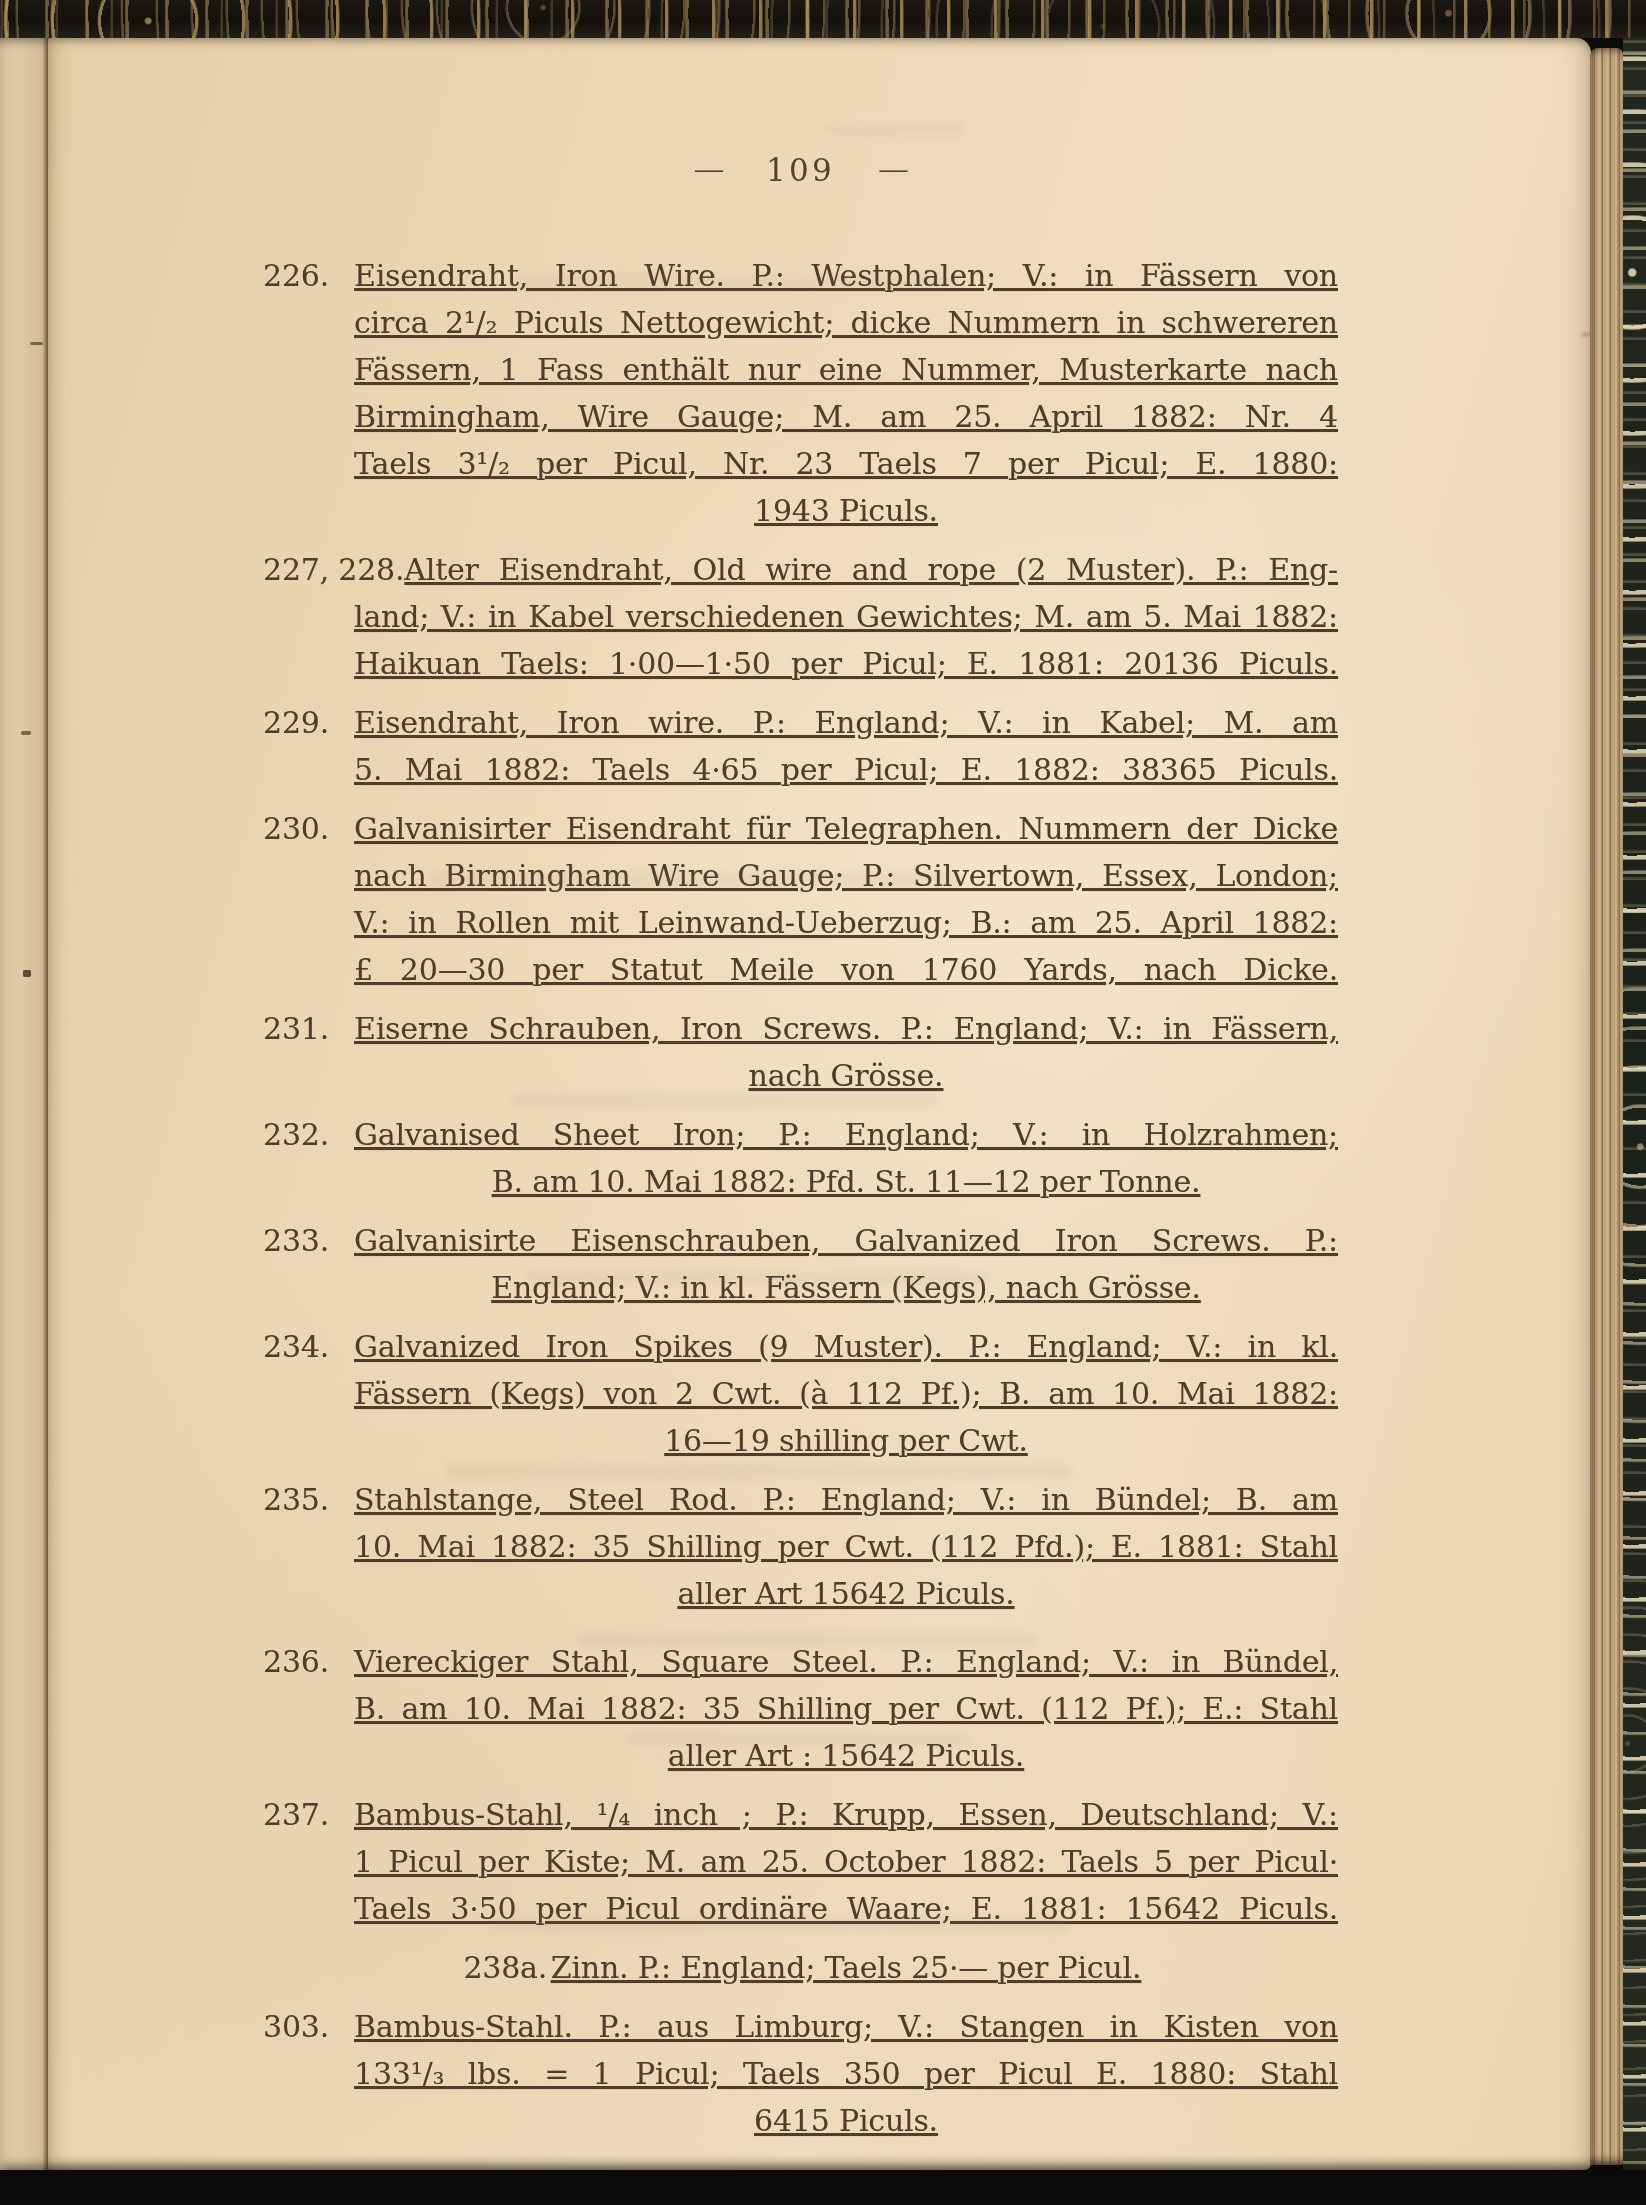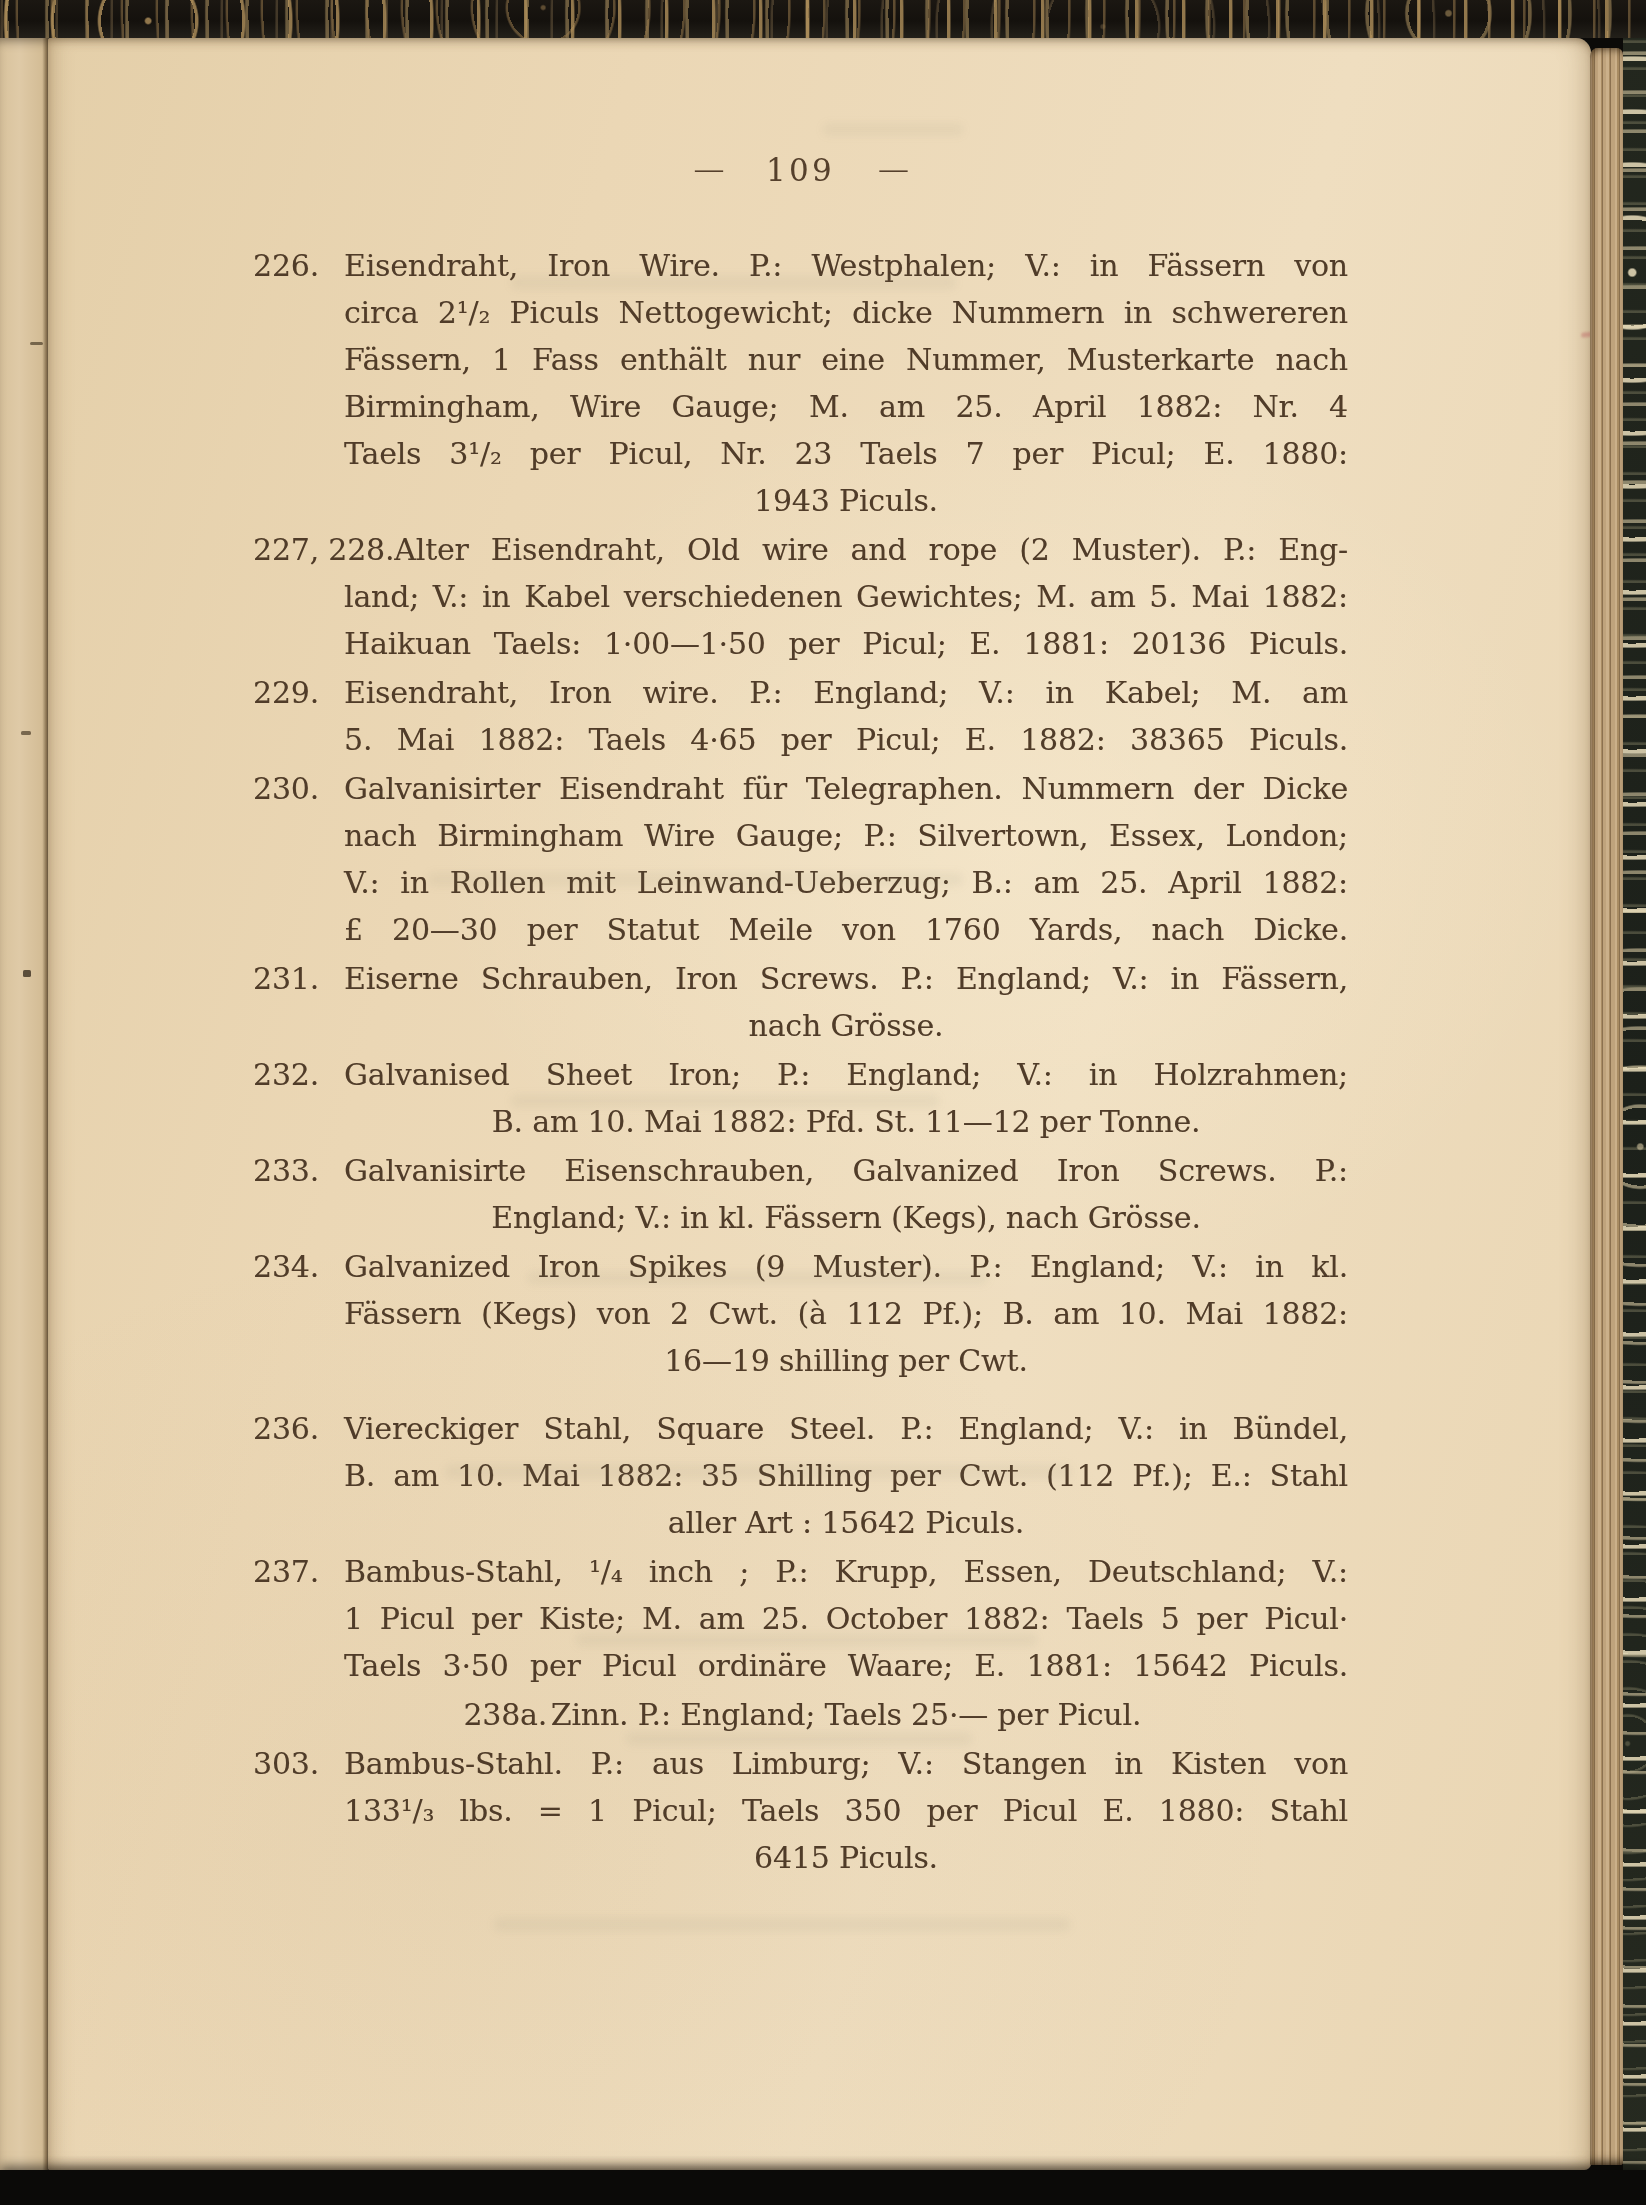--- a/index.html
+++ b/index.html
@@ -53,21 +53,21 @@
 
   
   .pagehead{position:absolute;left:203px;top:114px;width:1099px;display:flex;
     justify-content:center;align-items:center;gap:43px;color:#55402c;}
   .pagehead .dash{font-size:31px;transform:scaleY(.75);letter-spacing:-1.6px;}
   .pagehead .pnum{font-size:31px;letter-spacing:3.3px;}
 
   .entries{position:absolute;left:203px;top:202px;width:1099px;color:#503c29;
     font-size:30px;letter-spacing:-0.2px;
     text-shadow:0.2px 0.2px 0 rgba(84,62,40,.30);}
-  .entry{margin:2px;}
+  .entry{margin:12px;text-decoration:underline;}
   .entry.gap{margin-top:20.6px;}
   .line{height:47px;line-height:47px;white-space:normal;}
   .line.just{text-align:justify;text-align-last:justify;}
   .line.nojust{text-align:center;}
   .line.cont{margin-left:91px;}
   .num{display:inline-block;min-width:91px;}
 
   
   .ghost{position:absolute;background:rgba(124,129,106,.085);border-radius:7.4px;filter:blur(4.1px);}
   .g1{left:463px;top:238px;width:445px;height:13px;}
@@ -134,20 +134,25 @@
         </div>
         <div class="entry">
           <div class="line just first"><span class="num">233.</span><span>Galvanisirte Eisenschrauben, Galvanized Iron Screws. P.:</span></div>
           <div class="line nojust cont">England; V.: in kl. Fässern (Kegs), nach Grösse.</div>
         </div>
         <div class="entry">
           <div class="line just first"><span class="num">234.</span><span>Galvanized Iron Spikes (9 Muster). P.: England; V.: in kl.</span></div>
           <div class="line just cont">Fässern (Kegs) von 2 Cwt. (à 112 Pf.); B. am 10. Mai 1882:</div>
           <div class="line nojust cont">16—19 shilling per Cwt.</div>
         </div>
+        <div class="entry">
+          <div class="line just first"><span class="num">235.</span><span>Stahlstange, Steel Rod. P.: England; V.: in Bündel; B. am</span></div>
+          <div class="line just cont">10. Mai 1882: 35 Shilling per Cwt. (112 Pfd.); E. 1881: Stahl</div>
+          <div class="line nojust cont">aller Art 15642 Piculs.</div>
+        </div>
         <div class="entry gap">
           <div class="line just first"><span class="num">236.</span><span>Viereckiger Stahl, Square Steel. P.: England; V.: in Bündel,</span></div>
           <div class="line just cont">B. am 10. Mai 1882: 35 Shilling per Cwt. (112 Pf.); E.: Stahl</div>
           <div class="line nojust cont">aller Art : 15642 Piculs.</div>
         </div>
         <div class="entry">
           <div class="line just first"><span class="num">237.</span><span>Bambus-Stahl, ¹/₄ inch ; P.: Krupp, Essen, Deutschland; V.:</span></div>
           <div class="line just cont">1 Picul per Kiste; M. am 25. October 1882: Taels 5 per Picul·</div>
           <div class="line just cont">Taels 3·50 per Picul ordinäre Waare; E. 1881: 15642 Piculs.</div>
         </div>

